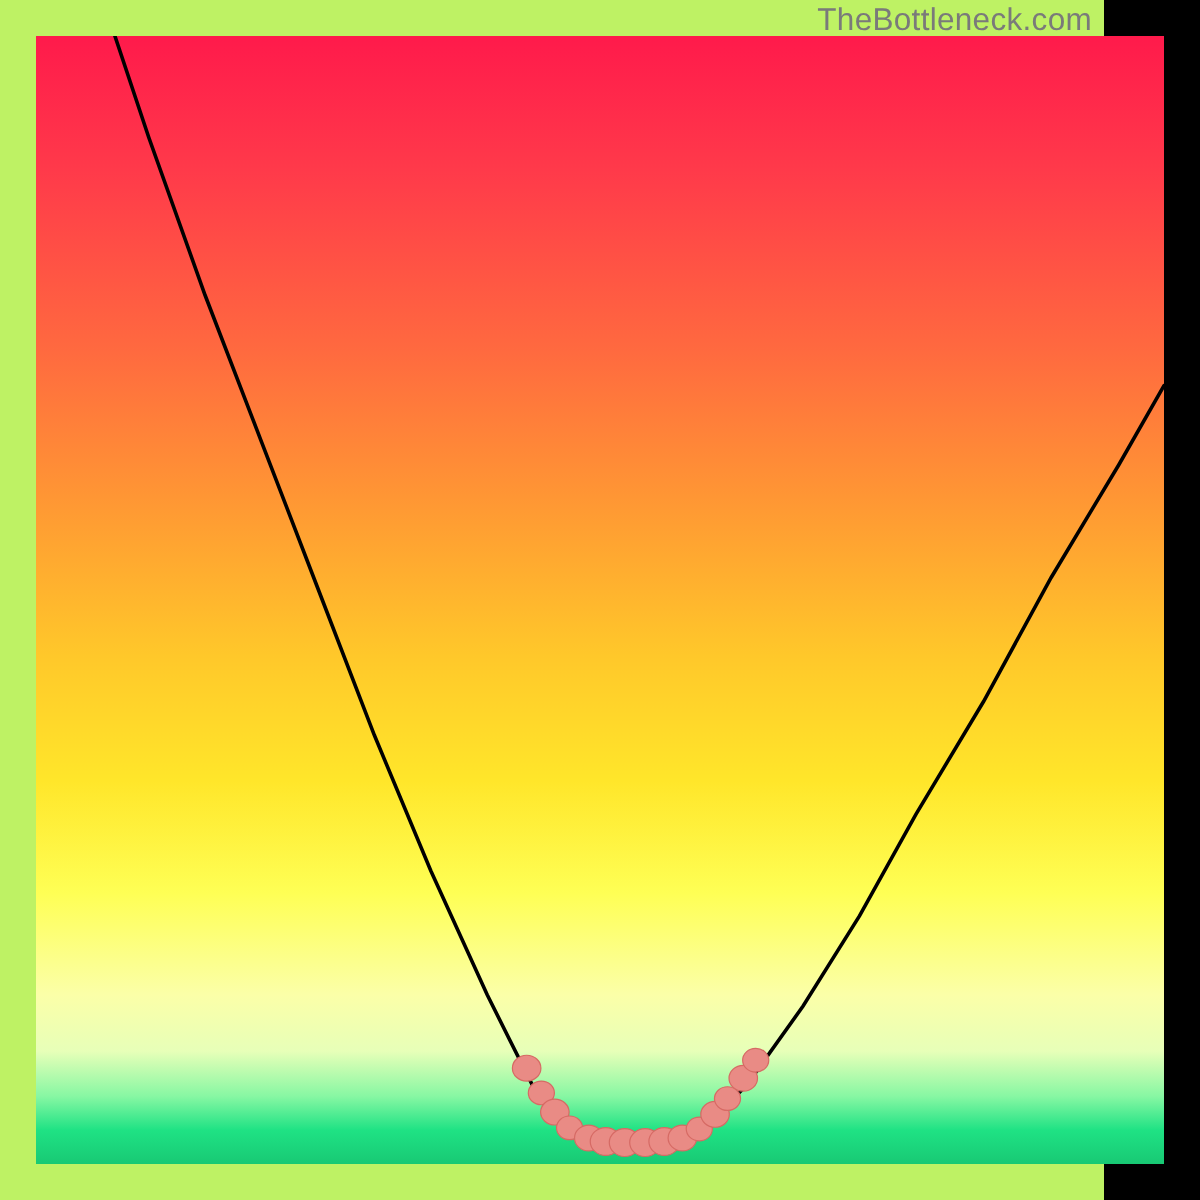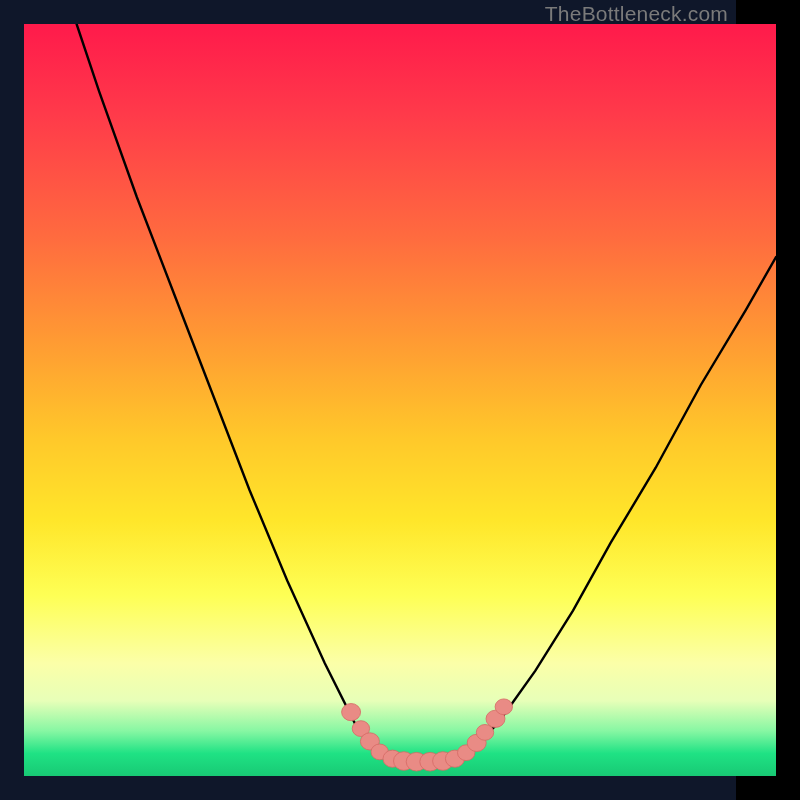--- a/index.html
+++ b/index.html
@@ -10,21 +10,21 @@
     overflow: hidden;
     background: #000;
     font-family: Arial, Helvetica, sans-serif;
   }
   .frame {
     position: absolute;
     top: 0;
     left: 0;
     width: 736px;
     height: 800px;
-    background: #0f172a;
+    background: #bef264;
   }
   .plot {
     position: absolute;
     top: 24px;
     left: 24px;
     width: 752px;
     height: 752px;
     
     background: linear-gradient(
       to bottom,

